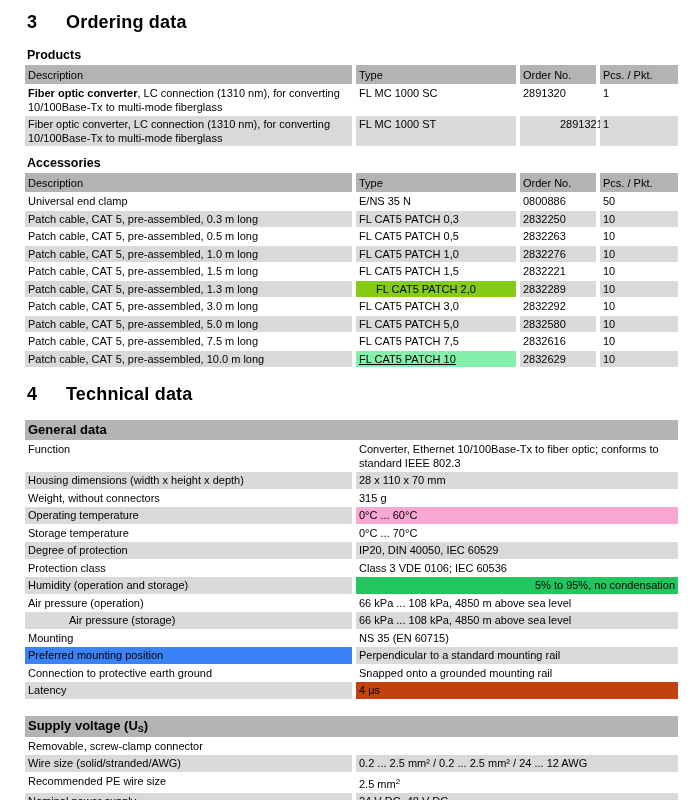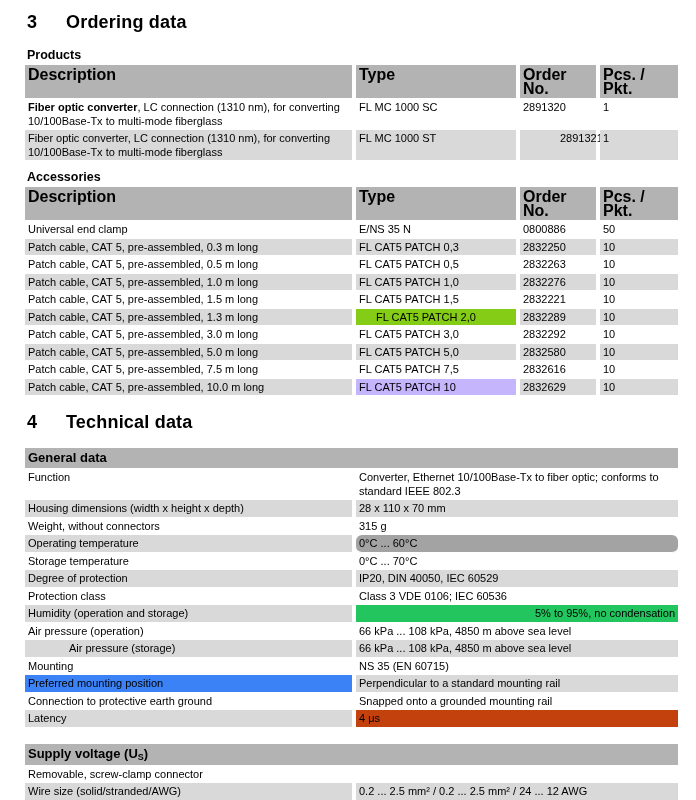--- a/index.html
+++ b/index.html
@@ -11,21 +11,21 @@
   .page{padding:9px 18px 0 25px;}
 
   .h1{display:flex;align-items:baseline;font-size:18px;font-weight:bold;margin:3px 0 15px 2px;letter-spacing:.2px;}
   .h1 .num{width:39px;flex:0 0 39px;}
 
   .subhead{font-size:12.5px;font-weight:bold;margin:9px 0 3px 2px;}
 
   
   .ohead,.orow{display:grid;grid-template-columns:327px 160px 76px 78px;column-gap:4px;}
   .cell{padding:2px 3px 1px 3px;font-size:11px;line-height:13.5px;border-bottom:1px solid #fff;box-sizing:border-box;}
-  .ohead .cell{font-size:16px;font-weight:bold;padding:3px 3px 2px 3px;line-height:14px;}
+  .ohead .cell{font-size:11px;font-weight:normal;padding:3px 3px 2px 3px;line-height:14px;}
   .orow .cell{min-height:15px;}
   .products .orow .cell{min-height:29px;}
 
   
   .trow{display:grid;grid-template-columns:327px 322px;column-gap:4px;}
   .trow .cell{min-height:14.5px;}
 
   .secbar{font-size:13px;font-weight:bold;padding:2px 3px 3px 3px;margin-bottom:1px;}
   .secbar sub{font-size:9px;}
 
@@ -129,21 +129,21 @@
           <div class="cell" style="background: rgb(217, 217, 217);">10</div>
         </div>
         <div class="orow">
           <div class="cell">Patch cable, CAT 5, pre-assembled, 7.5 m long</div>
           <div class="cell">FL CAT5 PATCH 7,5</div>
           <div class="cell">2832616</div>
           <div class="cell">10</div>
         </div>
         <div class="orow">
           <div class="cell" style="background: rgb(217, 217, 217);">Patch cable, CAT 5, pre-assembled, 10.0 m long</div>
-          <div class="cell" style="background: #c4b5fd;">FL CAT5 PATCH 10</div>
+          <div class="cell" style="background: #86efac; text-decoration: underline;">FL CAT5 PATCH 10</div>
           <div class="cell" style="background: rgb(217, 217, 217);">2832629</div>
           <div class="cell" style="background: rgb(217, 217, 217);">10</div>
         </div>
       </div>
   </div>
 
   <div class="h1 mt-tech">
     <span class="num">4</span>
     <span>Technical data</span>
   </div>
@@ -158,21 +158,21 @@
         <div class="trow">
           <div class="cell" style="background: rgb(217, 217, 217);">Housing dimensions (width x height x depth)</div>
           <div class="cell" style="background: rgb(217, 217, 217);">28 x 110 x 70 mm</div>
         </div>
         <div class="trow">
           <div class="cell">Weight, without connectors</div>
           <div class="cell">315 g</div>
         </div>
         <div class="trow">
           <div class="cell" style="background: rgb(217, 217, 217);">Operating temperature</div>
-          <div class="cell" style="background: #a3a3a3; border-radius: 6px;">0°C ... 60°C</div>
+          <div class="cell" style="background: #f9a8d4;">0°C ... 60°C</div>
         </div>
         <div class="trow">
           <div class="cell">Storage temperature</div>
           <div class="cell">0°C ... 70°C</div>
         </div>
         <div class="trow">
           <div class="cell" style="background: rgb(217, 217, 217);">Degree of protection</div>
           <div class="cell" style="background: rgb(217, 217, 217);">IP20, DIN 40050, IEC 60529</div>
         </div>
         <div class="trow">

